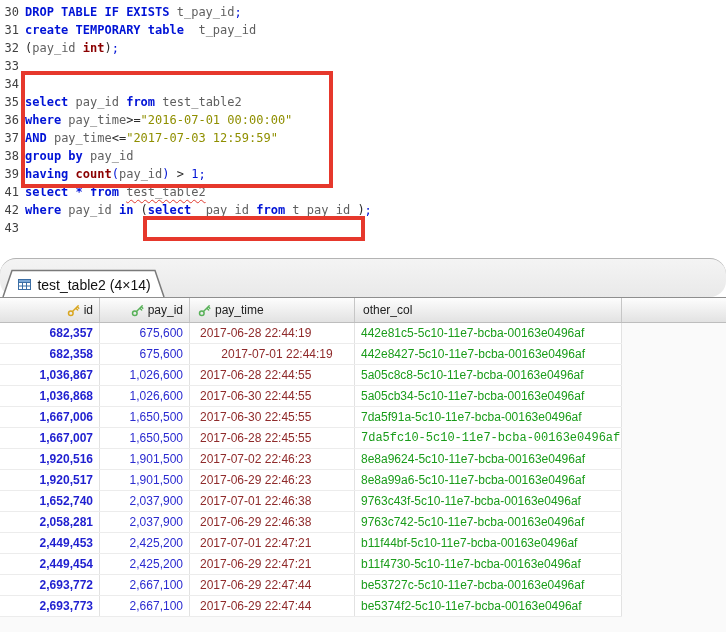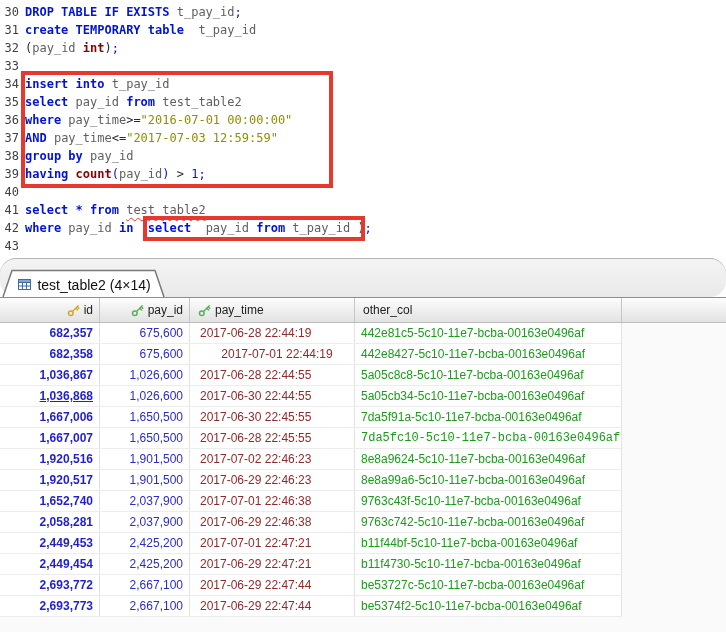--- a/index.html
+++ b/index.html
@@ -59,27 +59,26 @@
 <body>
 
 <div class="app">
 
   <div class="editor" id="editor">
     <div id="editor-lines">
         <div class="ed-line"><span class="ln">30</span><span class="code"><span class="tk-kw">DROP TABLE IF EXISTS</span><span class="tk-id"> t_pay_id</span><span class="tk-sc">;</span></span></div>
         <div class="ed-line"><span class="ln">31</span><span class="code"><span class="tk-kw">create TEMPORARY table</span><span class="tk-id">  t_pay_id</span></span></div>
         <div class="ed-line"><span class="ln">32</span><span class="code"><span class="tk-op">(</span><span class="tk-id">pay_id </span><span class="tk-fn">int</span><span class="tk-op">)</span><span class="tk-sc">;</span></span></div>
         <div class="ed-line"><span class="ln">33</span><span class="code"></span></div>
-        <div class="ed-line"><span class="ln">34</span><span class="code"><span class="tk-kw">insert into</span><span class="tk-id"> t_pay_id</span></span></div>
+        <div class="ed-line"><span class="ln">34</span></div>
         <div class="ed-line"><span class="ln">35</span><span class="code"><span class="tk-kw">select</span><span class="tk-id"> pay_id </span><span class="tk-kw">from</span><span class="tk-id"> test_table2</span></span></div>
         <div class="ed-line"><span class="ln">36</span><span class="code"><span class="tk-kw">where</span><span class="tk-id"> pay_time</span><span class="tk-op">&gt;=</span><span class="tk-str">"2016-07-01 00:00:00"</span></span></div>
         <div class="ed-line"><span class="ln">37</span><span class="code"><span class="tk-kw">AND</span><span class="tk-id"> pay_time</span><span class="tk-op">&lt;=</span><span class="tk-str">"2017-07-03 12:59:59"</span></span></div>
         <div class="ed-line"><span class="ln">38</span><span class="code"><span class="tk-kw">group by</span><span class="tk-id"> pay_id</span></span></div>
         <div class="ed-line"><span class="ln">39</span><span class="code"><span class="tk-kw">having</span><span class="tk-id"> </span><span class="tk-fn">count</span><span class="tk-pb">(</span><span class="tk-id">pay_id</span><span class="tk-pb">)</span><span class="tk-op"> &gt; </span><span class="tk-num">1</span><span class="tk-sc">;</span></span></div>
-        <div class="ed-line"><span class="ln">40</span><span class="code"></span></div>
         <div class="ed-line"><span class="ln">41</span><span class="code"><span class="tk-kw">select * from</span><span class="tk-id"> </span><span class="tk-iderr">test_table2</span></span></div>
         <div class="ed-line"><span class="ln">42</span><span class="code"><span class="tk-kw">where</span><span class="tk-id"> pay_id </span><span class="tk-kw">in</span><span class="tk-op"> (</span><span class="tk-kw">select</span><span class="tk-id">  pay_id </span><span class="tk-kw">from</span><span class="tk-id"> t_pay_id </span><span class="tk-op">)</span><span class="tk-sc">;</span></span></div>
         <div class="ed-line"><span class="ln">43</span><span class="code"></span></div>
       </div>
     <div class="annot annot-1" style="border-color: rgb(230, 56, 44);"></div>
     <div class="annot annot-2" style="border-color: rgb(230, 56, 44);"></div>
   </div>
 
   <div class="tabbar">
     <div class="tab">
@@ -140,21 +139,21 @@
           <div class="gcell c-time" style="width: 165px; text-align: center;">2017-07-01 22:44:19</div>
           <div class="gcell c-uuid" style="width: 267px;">442e8427-5c10-11e7-bcba-00163e0496af</div>
         </div>
         <div class="grow">
           <div class="gcell c-id" style="width: 100px;">1,036,867</div>
           <div class="gcell c-payid" style="width: 90px;">1,026,600</div>
           <div class="gcell c-time" style="width: 165px;">2017-06-28 22:44:55</div>
           <div class="gcell c-uuid" style="width: 267px;">5a05c8c8-5c10-11e7-bcba-00163e0496af</div>
         </div>
         <div class="grow">
-          <div class="gcell c-id" style="width: 100px; text-decoration: underline;">1,036,868</div>
+          <div class="gcell c-id" style="width: 100px;">1,036,868</div>
           <div class="gcell c-payid" style="width: 90px;">1,026,600</div>
           <div class="gcell c-time" style="width: 165px;">2017-06-30 22:44:55</div>
           <div class="gcell c-uuid" style="width: 267px;">5a05cb34-5c10-11e7-bcba-00163e0496af</div>
         </div>
         <div class="grow">
           <div class="gcell c-id" style="width: 100px;">1,667,006</div>
           <div class="gcell c-payid" style="width: 90px;">1,650,500</div>
           <div class="gcell c-time" style="width: 165px;">2017-06-30 22:45:55</div>
           <div class="gcell c-uuid" style="width: 267px;">7da5f91a-5c10-11e7-bcba-00163e0496af</div>
         </div>

